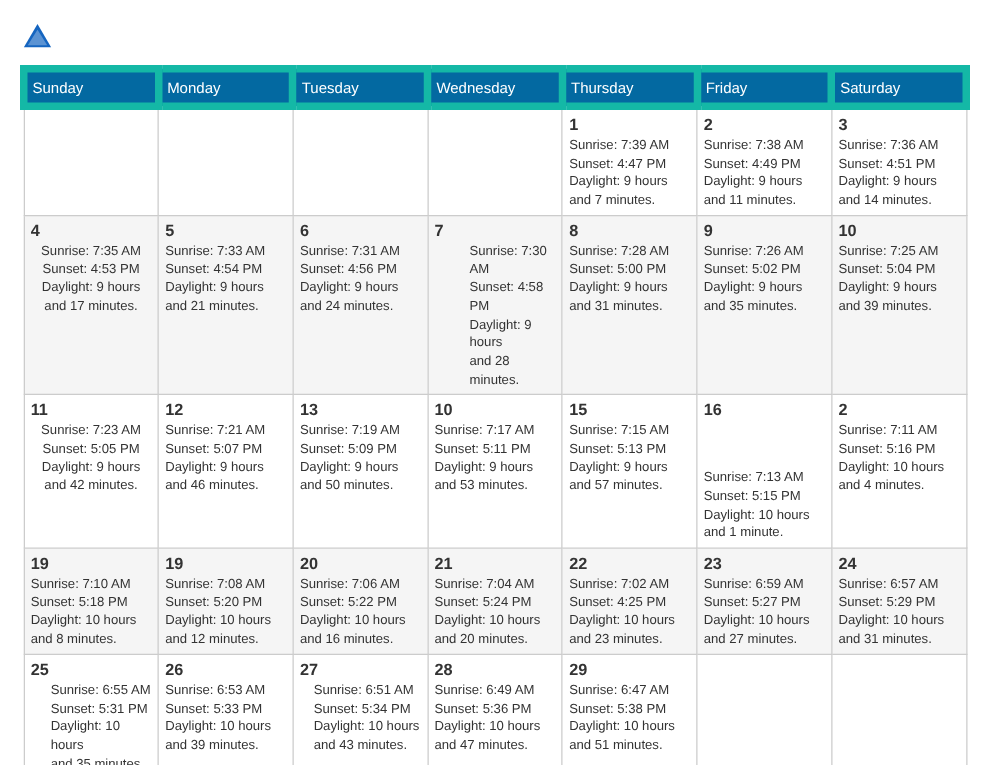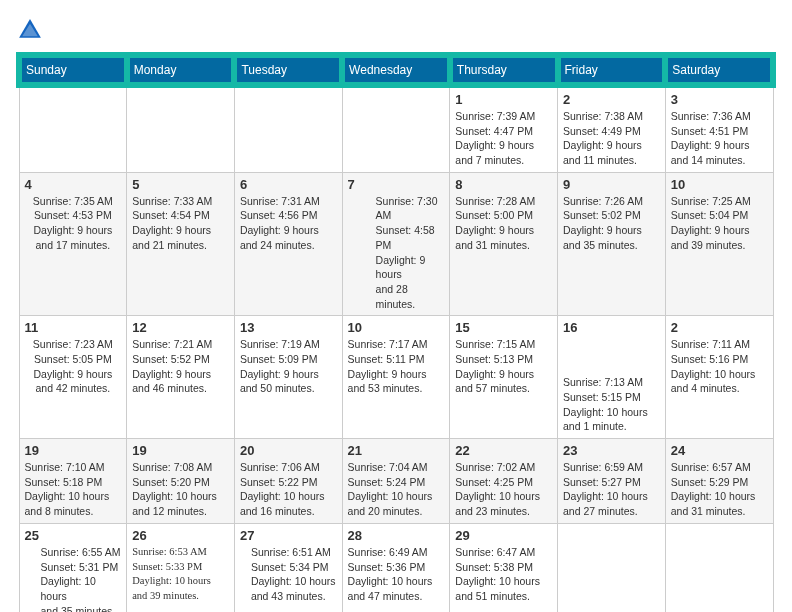--- a/index.html
+++ b/index.html
@@ -202,21 +202,21 @@
         <td>
           <span class="day-num">11</span>
           <div class="day-info" style="white-space: pre-line; text-align: center;">Sunrise: 7:23 AM
 Sunset: 5:05 PM
 Daylight: 9 hours
 and 42 minutes.</div>
         </td>
         <td>
           <span class="day-num">12</span>
           <div class="day-info" style="white-space: pre-line;">Sunrise: 7:21 AM
-Sunset: 5:52 PM
+Sunset: 5:07 PM
 Daylight: 9 hours
 and 46 minutes.</div>
         </td>
         <td>
           <span class="day-num">13</span>
           <div class="day-info" style="white-space: pre-line;">Sunrise: 7:19 AM
 Sunset: 5:09 PM
 Daylight: 9 hours
 and 50 minutes.</div>
         </td>
@@ -303,21 +303,21 @@
       <tr>
         <td>
           <span class="day-num">25</span>
           <div class="day-info" style="white-space: pre-line; margin-left: 16px;">Sunrise: 6:55 AM
 Sunset: 5:31 PM
 Daylight: 10 hours
 and 35 minutes.</div>
         </td>
         <td>
           <span class="day-num">26</span>
-          <div class="day-info" style="white-space: pre-line; font-family: Liberation Serif, serif;">Sunrise: 6:53 AM
+          <div class="day-info" style="white-space: pre-line;">Sunrise: 6:53 AM
 Sunset: 5:33 PM
 Daylight: 10 hours
 and 39 minutes.</div>
         </td>
         <td>
           <span class="day-num">27</span>
           <div class="day-info" style="white-space: pre-line; margin-left: 11px;">Sunrise: 6:51 AM
 Sunset: 5:34 PM
 Daylight: 10 hours
 and 43 minutes.</div>

